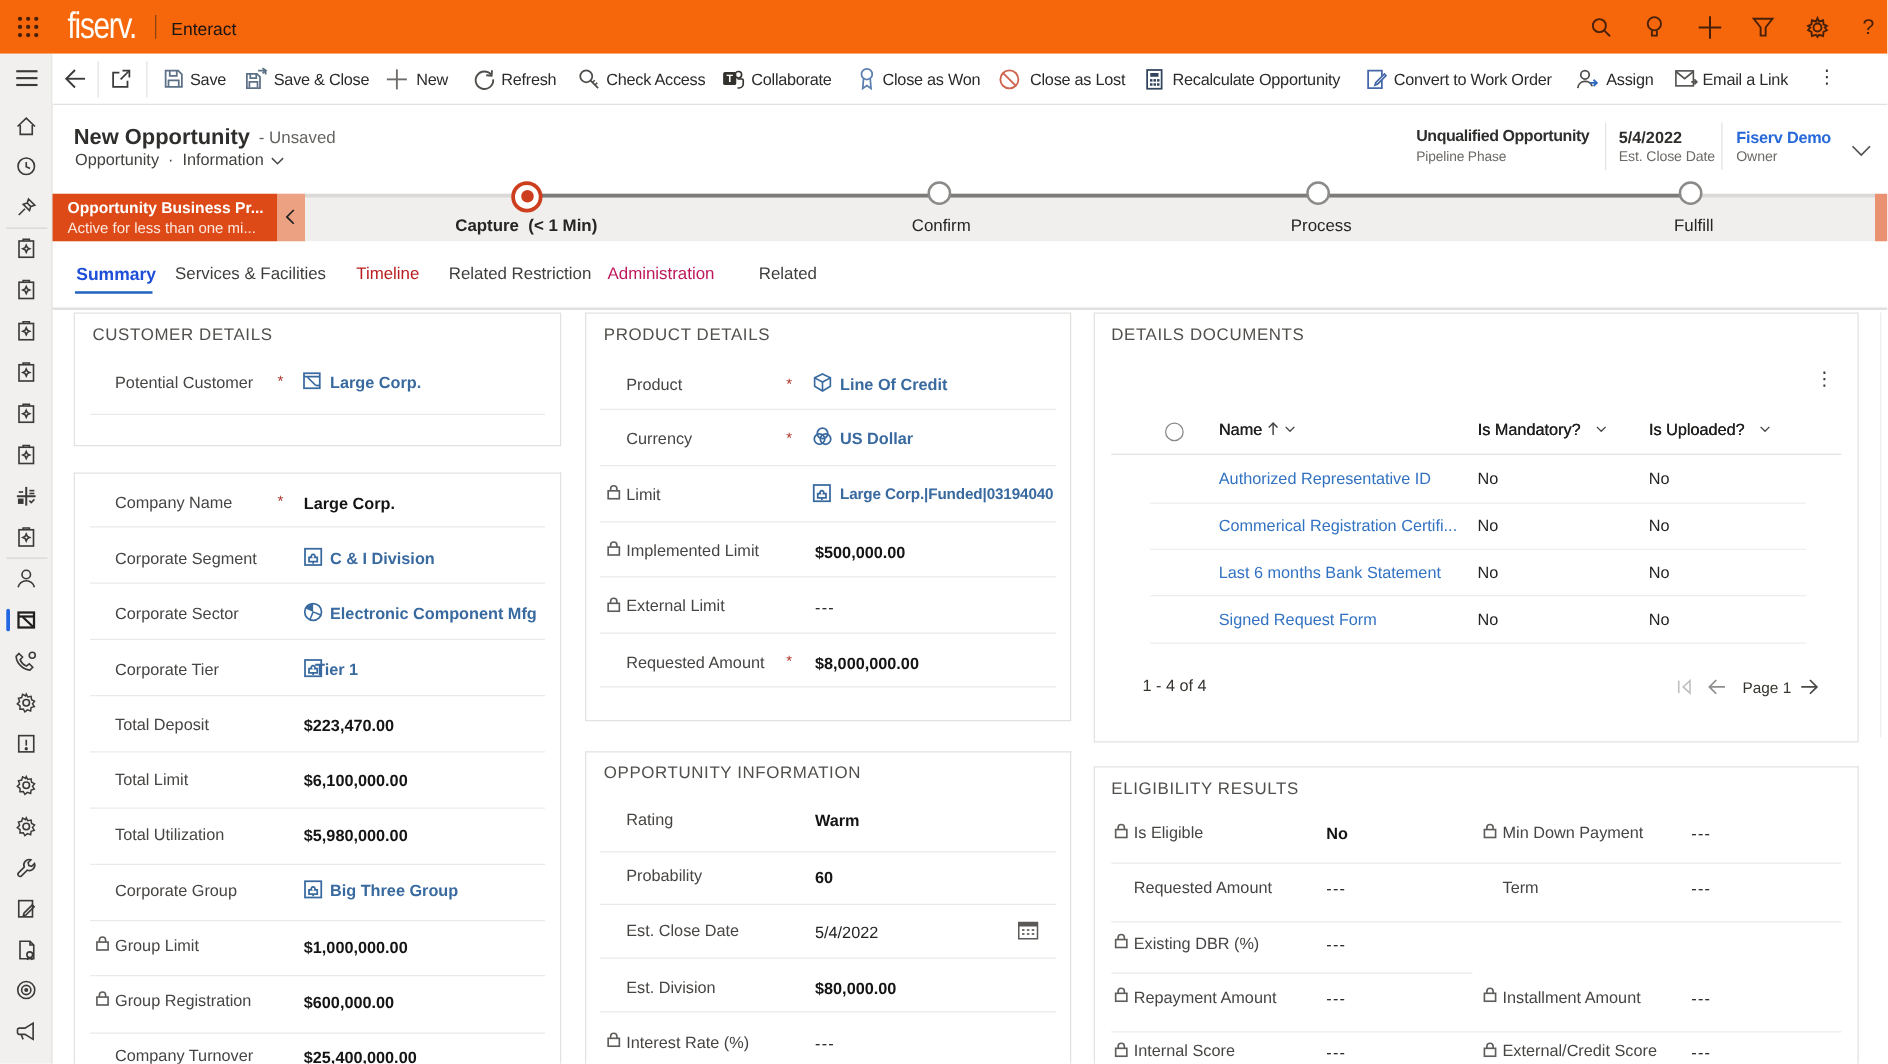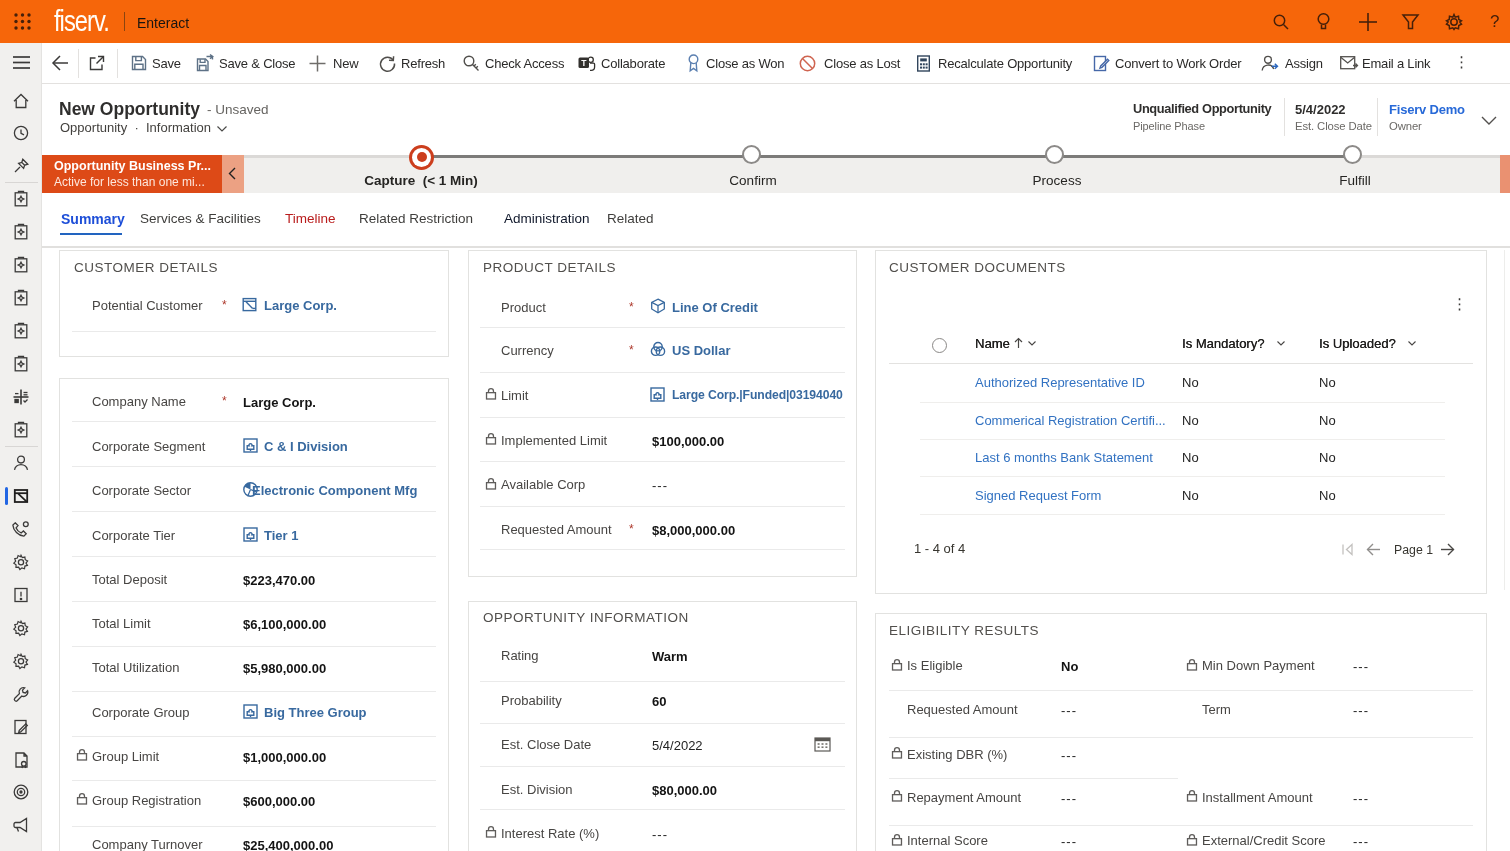--- a/index.html
+++ b/index.html
@@ -349,21 +349,21 @@
 <div class="t" style="left:753px;top:174px;font-size:13.5px;color:#262523;transform:translateX(-50%)">Confirm</div>
 <div class="t" style="left:1057px;top:174px;font-size:13.5px;color:#262523;transform:translateX(-50%)">Process</div>
 <div class="t" style="left:1355px;top:174px;font-size:13.5px;color:#262523;transform:translateX(-50%)">Fulfill</div>
 
 <div class="a" style="left:42px;top:246px;width:1468px;height:1.5px;background:#e1e0de"></div>
 <div class="t" style="left:61px;top:212px;font-size:14px;font-weight:bold;color:#1d4ed8">Summary</div>
 <div class="a" style="left:60px;top:232.5px;width:62px;height:2.5px;background:#2264c0"></div>
 <div class="t" style="left:140px;top:212px;font-size:13.5px;color:#3f3e3c">Services &amp; Facilities</div>
 <div class="t" style="left:285px;top:212px;font-size:13.5px;color:#b91c1c">Timeline</div>
 <div class="t" style="left:359px;top:212px;font-size:13.5px;color:#3f3e3c">Related Restriction</div>
-<div class="t" style="left:504px;top:212px;font-size:13.5px;color:#0f172a">Administration</div>
+<div class="t" style="left:486px;top:212px;font-size:13.5px;color:#be185d">Administration</div>
 <div class="t" style="left:607px;top:212px;font-size:13.5px;color:#3f3e3c">Related</div>
 
 <div class="card" style="left:59px;top:250px;width:390px;height:107px"></div>
 <div class="t ttl" style="left:74px;top:260.5px">CUSTOMER DETAILS</div>
 <div class="t lbl" style="left:92px;top:299px">Potential Customer</div>
 <div class="ast" style="left:222px;top:299px">*</div>
 <svg class="a" style="left:242px;top:297px" width="15" height="15" viewBox="0 0 15 15">
     <g stroke="#38699f" stroke-width="1.4" fill="none">
       <rect x="1.2" y="1.6" width="12.6" height="12"></rect>
       <line x1="1.2" y1="4.3" x2="13.8" y2="4.3"></line>
@@ -391,31 +391,31 @@
 <div class="dv" style="left:72px;top:465.7px;width:364px"></div>
 <div class="t lbl" style="left:92px;top:484px">Corporate Sector</div>
 <svg class="a" style="left:243px;top:482px" width="15" height="15" viewBox="0 0 15 15">
     <circle cx="7.5" cy="7.5" r="6.7" fill="none" stroke="#38699f" stroke-width="1.4"></circle>
     <path d="M7.5 7.5 L7.5 0.8 A6.7 6.7 0 0 0 1.4 4.8 Z" fill="#38699f"></path>
     <g stroke="#38699f" stroke-width="1.2">
       <line x1="7.5" y1="7.5" x2="13.6" y2="10"></line>
       <line x1="7.5" y1="7.5" x2="5" y2="13.6"></line>
     </g>
   </svg>
-<div class="t blu" style="left:252px;top:484px">Electronic Component Mfg</div>
+<div class="t blu" style="left:264px;top:484px">Electronic Component Mfg</div>
 <div class="dv" style="left:72px;top:510.7px;width:364px"></div>
 <div class="t lbl" style="left:92px;top:528.5px">Corporate Tier</div>
 <svg class="a" style="left:243px;top:526.5px" width="15" height="15" viewBox="0 0 15 15">
     <g stroke="#38699f" stroke-width="1.4" fill="none">
       <rect x="1" y="1" width="13" height="13"></rect>
       <path d="M4.2 11.3 V7.8 h1.9 a1.55 1.55 0 1 1 2.8 0 h1.9 V11.3 Z"></path>
       <line x1="7.5" y1="11.3" x2="7.5" y2="13"></line>
     </g>
   </svg>
-<div class="t blu" style="left:264px;top:528.5px">Tier 1</div>
+<div class="t blu" style="left:252px;top:528.5px">Tier 1</div>
 <div class="dv" style="left:72px;top:555.7px;width:364px"></div>
 <div class="t lbl" style="left:92px;top:573px">Total Deposit</div>
 <div class="t val" style="left:243px;top:574px">$223,470.00</div>
 <div class="dv" style="left:72px;top:600.7px;width:364px"></div>
 <div class="t lbl" style="left:92px;top:617px">Total Limit</div>
 <div class="t val" style="left:243px;top:618px">$6,100,000.00</div>
 <div class="dv" style="left:72px;top:645.7px;width:364px"></div>
 <div class="t lbl" style="left:92px;top:661px">Total Utilization</div>
 <div class="t val" style="left:243px;top:662px">$5,980,000.00</div>
 <div class="dv" style="left:72px;top:691px;width:364px"></div>
@@ -490,29 +490,29 @@
   </svg>
 <div class="t blu" style="left:672px;top:388.8px;font-size:12.2px;letter-spacing:-.1px">Large Corp.|Funded|03194040</div>
 <div class="dv" style="left:480px;top:417px;width:365px"></div>
 <svg class="a" style="left:485px;top:432px" width="12" height="13.5" viewBox="0 0 11 12">
     <g stroke="#5f5d5b" stroke-width="1.2" fill="none">
       <path d="M3.2 5 V3.6 a2.3 2.3 0 0 1 4.6 0 V5"></path>
       <rect x="1.4" y="5" width="8.2" height="5.8"></rect>
     </g>
   </svg>
 <div class="t lbl" style="left:501px;top:433.8px">Implemented Limit</div>
-<div class="t val" style="left:652px;top:434.8px">$100,000.00</div>
+<div class="t val" style="left:652px;top:434.8px">$500,000.00</div>
 <div class="dv" style="left:480px;top:461px;width:365px"></div>
 <svg class="a" style="left:485px;top:476.5px" width="12" height="13.5" viewBox="0 0 11 12">
     <g stroke="#5f5d5b" stroke-width="1.2" fill="none">
       <path d="M3.2 5 V3.6 a2.3 2.3 0 0 1 4.6 0 V5"></path>
       <rect x="1.4" y="5" width="8.2" height="5.8"></rect>
     </g>
   </svg>
-<div class="t lbl" style="left:501px;top:478.2px">Available Corp</div>
+<div class="t lbl" style="left:501px;top:478.2px">External Limit</div>
 <div class="t valr" style="left:652px;top:479.2px;letter-spacing:1px">---</div>
 <div class="dv" style="left:480px;top:505.5px;width:365px"></div>
 <div class="t lbl" style="left:501px;top:522.6px">Requested Amount</div>
 <div class="ast" style="left:629px;top:522.6px">*</div>
 <div class="t val" style="left:652px;top:523.6px">$8,000,000.00</div>
 <div class="dv" style="left:480px;top:549.4px;width:365px"></div>
 
 <div class="card" style="left:468px;top:601px;width:389px;height:250px;border-bottom:none"></div>
 <div class="t ttl" style="left:483px;top:610.5px">OPPORTUNITY INFORMATION</div>
 <div class="t lbl" style="left:501px;top:649px">Rating</div>
@@ -542,21 +542,21 @@
 <svg class="a" style="left:485px;top:825px" width="12" height="13.5" viewBox="0 0 11 12">
     <g stroke="#5f5d5b" stroke-width="1.2" fill="none">
       <path d="M3.2 5 V3.6 a2.3 2.3 0 0 1 4.6 0 V5"></path>
       <rect x="1.4" y="5" width="8.2" height="5.8"></rect>
     </g>
   </svg>
 <div class="t lbl" style="left:501px;top:826.5px">Interest Rate (%)</div>
 <div class="t valr" style="left:652px;top:827.5px;letter-spacing:1px">---</div>
 
 <div class="card" style="left:875px;top:250px;width:612px;height:344px"></div>
-<div class="t ttl" style="left:889px;top:260.5px">CUSTOMER DOCUMENTS</div>
+<div class="t ttl" style="left:889px;top:260.5px">DETAILS DOCUMENTS</div>
 <div class="t" style="left:1452px;top:296px;font-size:15px;color:#3b3a39;letter-spacing:0">⋮</div>
 <div class="a" style="left:931.5px;top:337.5px;width:15px;height:15px;border:1.5px solid #8a8886;border-radius:50%"></div>
 <div class="t gh" style="left:975px;top:337px">Name</div>
 <svg class="a" style="left:1014px;top:337px" width="9" height="12" viewBox="0 0 9 12">
     <g stroke="#484644" stroke-width="1.2" fill="none">
       <line x1="4.5" y1="11" x2="4.5" y2="1.5"></line>
       <path d="M1 5 L4.5 1.5 L8 5"></path>
     </g>
   </svg>
 <svg class="a" style="left:1028px;top:341px" width="8" height="5" viewBox="0 0 8 5">

